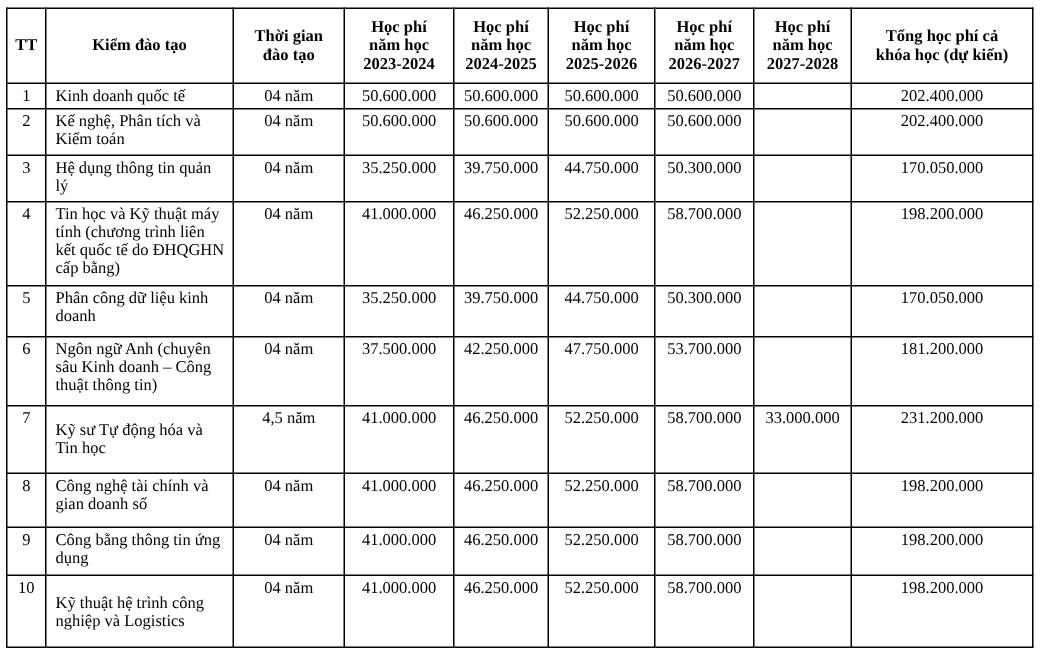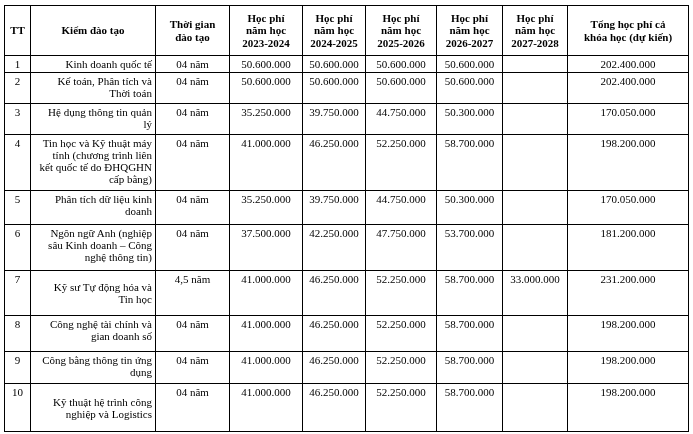--- a/index.html
+++ b/index.html
@@ -45,21 +45,21 @@
   tbody tr:nth-child(6)  { height: 46px; }
   tbody tr:nth-child(7)  { height: 45px; }
   tbody tr:nth-child(8)  { height: 36px; }
   tbody tr:nth-child(9)  { height: 32px; }
   tbody tr:nth-child(10) { height: 48px; }
   tbody td {
     vertical-align: top;
     text-align: center;
   }
   tbody td.col-major {
-    text-align: right;
+    text-align: left;
     padding-left: 6px;
   }
   
   tbody tr:nth-child(7) td.col-major,
   tbody tr:nth-child(10) td.col-major {
     vertical-align: middle;
   }
   
   col.c-tt      { width: 26px; }
   col.c-major   { width: 125px; }
@@ -119,21 +119,21 @@
           <td class="col-duration">04 năm</td>
           <td class="col-y2023">50.600.000</td>
           <td class="col-y2024">50.600.000</td>
           <td class="col-y2025">50.600.000</td>
           <td class="col-y2026">50.600.000</td>
           <td class="col-y2027"></td>
           <td class="col-total">202.400.000</td>
         </tr>
         <tr>
           <td class="col-tt">2</td>
-          <td class="col-major">Kế toán, Phân tích và Thời toán</td>
+          <td class="col-major">Kế nghệ, Phân tích và Kiểm toán</td>
           <td class="col-duration">04 năm</td>
           <td class="col-y2023">50.600.000</td>
           <td class="col-y2024">50.600.000</td>
           <td class="col-y2025">50.600.000</td>
           <td class="col-y2026">50.600.000</td>
           <td class="col-y2027"></td>
           <td class="col-total">202.400.000</td>
         </tr>
         <tr>
           <td class="col-tt">3</td>
@@ -152,32 +152,32 @@
           <td class="col-duration">04 năm</td>
           <td class="col-y2023">41.000.000</td>
           <td class="col-y2024">46.250.000</td>
           <td class="col-y2025">52.250.000</td>
           <td class="col-y2026">58.700.000</td>
           <td class="col-y2027"></td>
           <td class="col-total">198.200.000</td>
         </tr>
         <tr>
           <td class="col-tt">5</td>
-          <td class="col-major">Phân tích dữ liệu kinh doanh</td>
+          <td class="col-major">Phân công dữ liệu kinh doanh</td>
           <td class="col-duration">04 năm</td>
           <td class="col-y2023">35.250.000</td>
           <td class="col-y2024">39.750.000</td>
           <td class="col-y2025">44.750.000</td>
           <td class="col-y2026">50.300.000</td>
           <td class="col-y2027"></td>
           <td class="col-total">170.050.000</td>
         </tr>
         <tr>
           <td class="col-tt">6</td>
-          <td class="col-major">Ngôn ngữ Anh (nghiệp sâu Kinh doanh – Công nghệ thông tin)</td>
+          <td class="col-major">Ngôn ngữ Anh (chuyên sâu Kinh doanh – Công thuật thông tin)</td>
           <td class="col-duration">04 năm</td>
           <td class="col-y2023">37.500.000</td>
           <td class="col-y2024">42.250.000</td>
           <td class="col-y2025">47.750.000</td>
           <td class="col-y2026">53.700.000</td>
           <td class="col-y2027"></td>
           <td class="col-total">181.200.000</td>
         </tr>
         <tr>
           <td class="col-tt">7</td>

